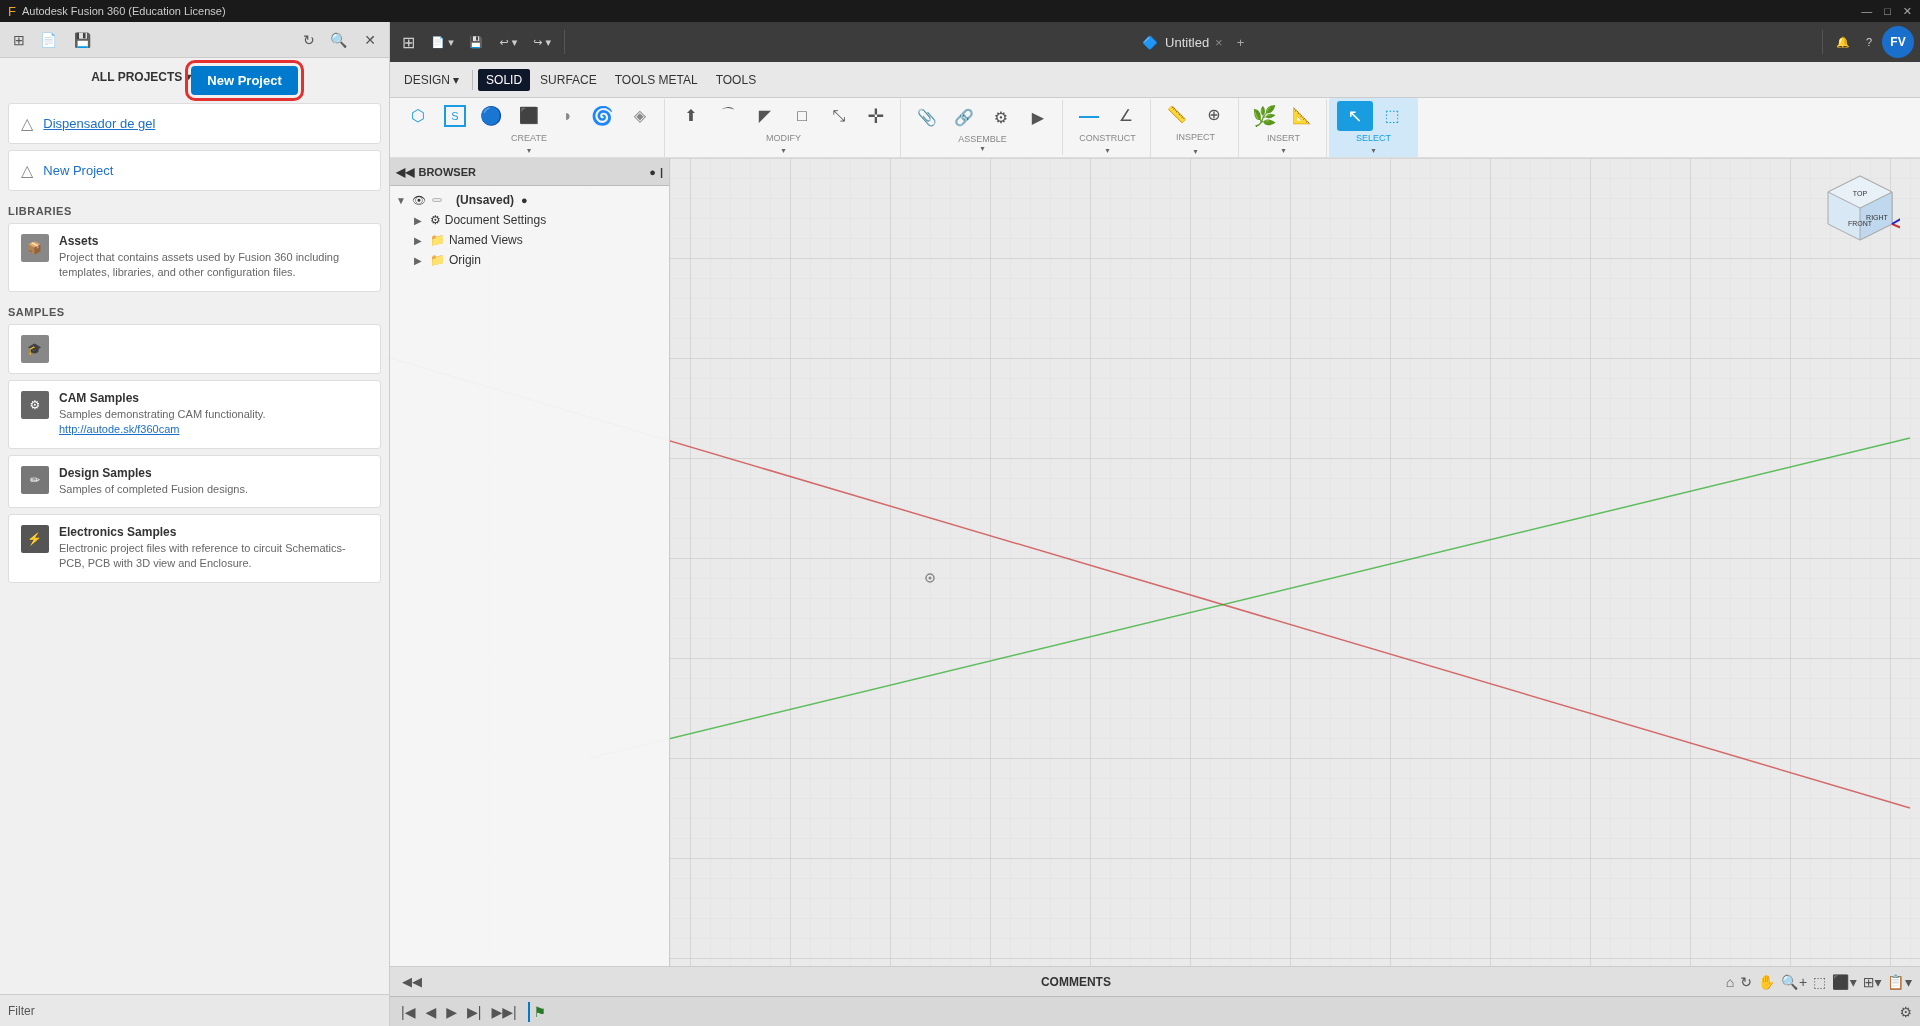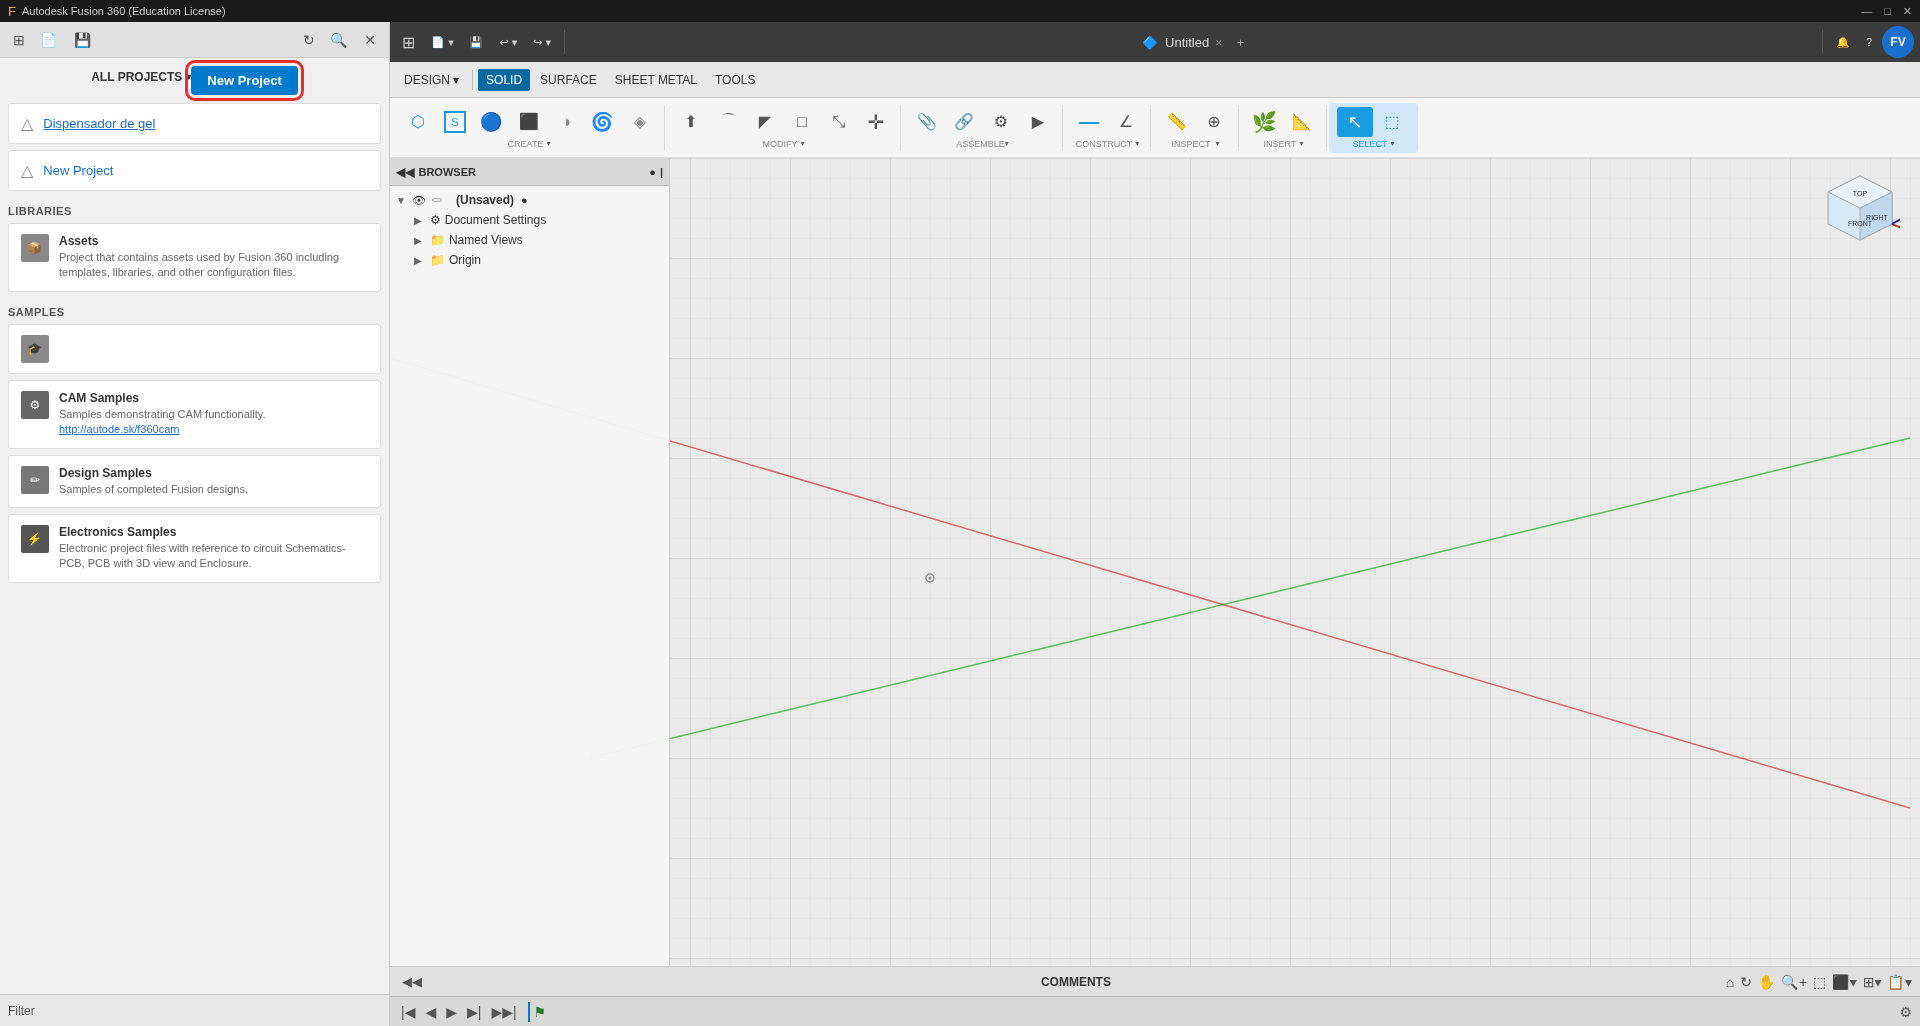--- a/index.html
+++ b/index.html
@@ -46,30 +46,30 @@
 
     #filter-bar { height: 32px; background: #e8e8e8; border-top: 1px solid #ccc; display: flex; align-items: center; padding: 0 8px; }
     #filter-label { font-size: 12px; color: #555; }
 
     
     #content-area { flex: 1; display: flex; flex-direction: column; background: #fff; }
 
     
     #secondary-toolbar { height: 36px; background: #e8e8e8; display: flex; align-items: center; padding: 0 6px; gap: 2px; border-bottom: 1px solid #ccc; }
     .menu-btn { padding: 4px 8px; cursor: pointer; font-size: 12px; color: #333; border-radius: 2px; display: flex; align-items: center; gap: 3px; }
-    .menu-btn.active { background: #0369a1; color: white; }
+    .menu-btn.active { background: #0f172a; color: white; }
     .menu-separator { width: 1px; height: 20px; background: #bbb; margin: 0 3px; }
 
     
     #icons-toolbar { height: 60px; background: #f5f5f5; border-bottom: 1px solid #ddd; display: flex; align-items: center; padding: 0 4px; gap: 2px; overflow-x: auto; }
     .icon-group { display: flex; align-items: flex-end; padding: 2px 6px; gap: 2px; border-right: 1px solid #ddd; }
     .icon-group:last-child { border-right: none; }
     .icon-btn { display: flex; flex-direction: column; align-items: center; gap: 2px; padding: 3px 5px; cursor: pointer; border-radius: 2px; min-width: 36px; }
     .icon-btn .icon-shape { width: 24px; height: 24px; display: flex; align-items: center; justify-content: center; color: #555; font-size: 16px; }
-    .group-label { font-size: 9px; color: #888; text-align: center; margin-top: 2px; }
+    .group-label { font-size: 9px; color: #888; text-align: center; margin-top: 2px; flex-direction: column; }
     .icon-group-wrapper { display: flex; flex-direction: column; align-items: center; }
     .icon-row { display: flex; align-items: center; gap: 1px; }
     .dropdown-arrow { font-size: 8px; color: #666; }
 
     
     #viewport-area { flex: 1; position: relative; background: #e8e8e8; overflow: hidden; }
 
     
     #grid-canvas { position: absolute; top: 0; left: 0; width: 100%; height: 100%; }
 
@@ -219,21 +219,21 @@
         <span>▾</span>
       </div>
       <div class="menu-separator"></div>
       <div class="menu-btn active">
         <span>SOLID</span>
       </div>
       <div class="menu-btn">
         <span>SURFACE</span>
       </div>
       <div class="menu-btn">
-        <span>SHEET METAL</span>
+        <span>TOOLS METAL</span>
       </div>
       <div class="menu-btn">
         <span>TOOLS</span>
       </div>
     </div>
 
     <div id="icons-toolbar">
 
       <div class="icon-group">
         <div class="icon-group-wrapper">

